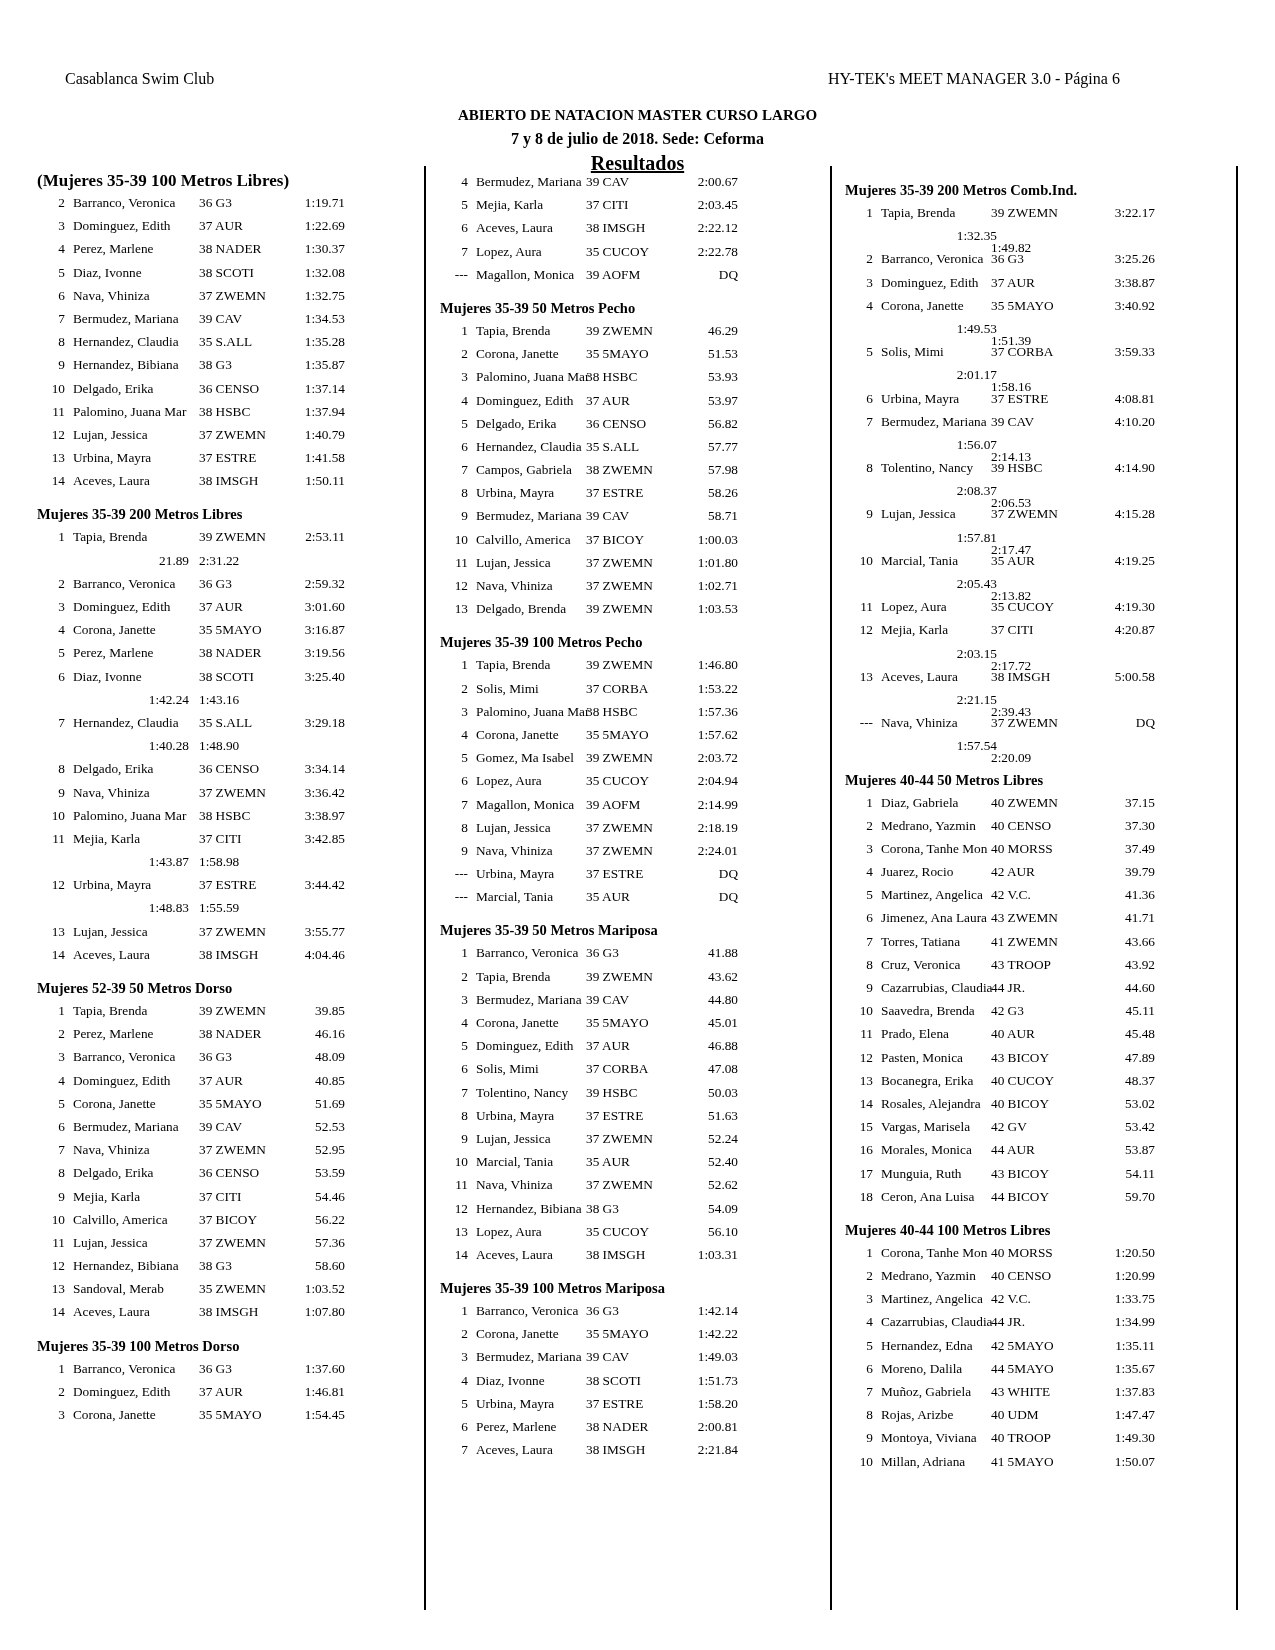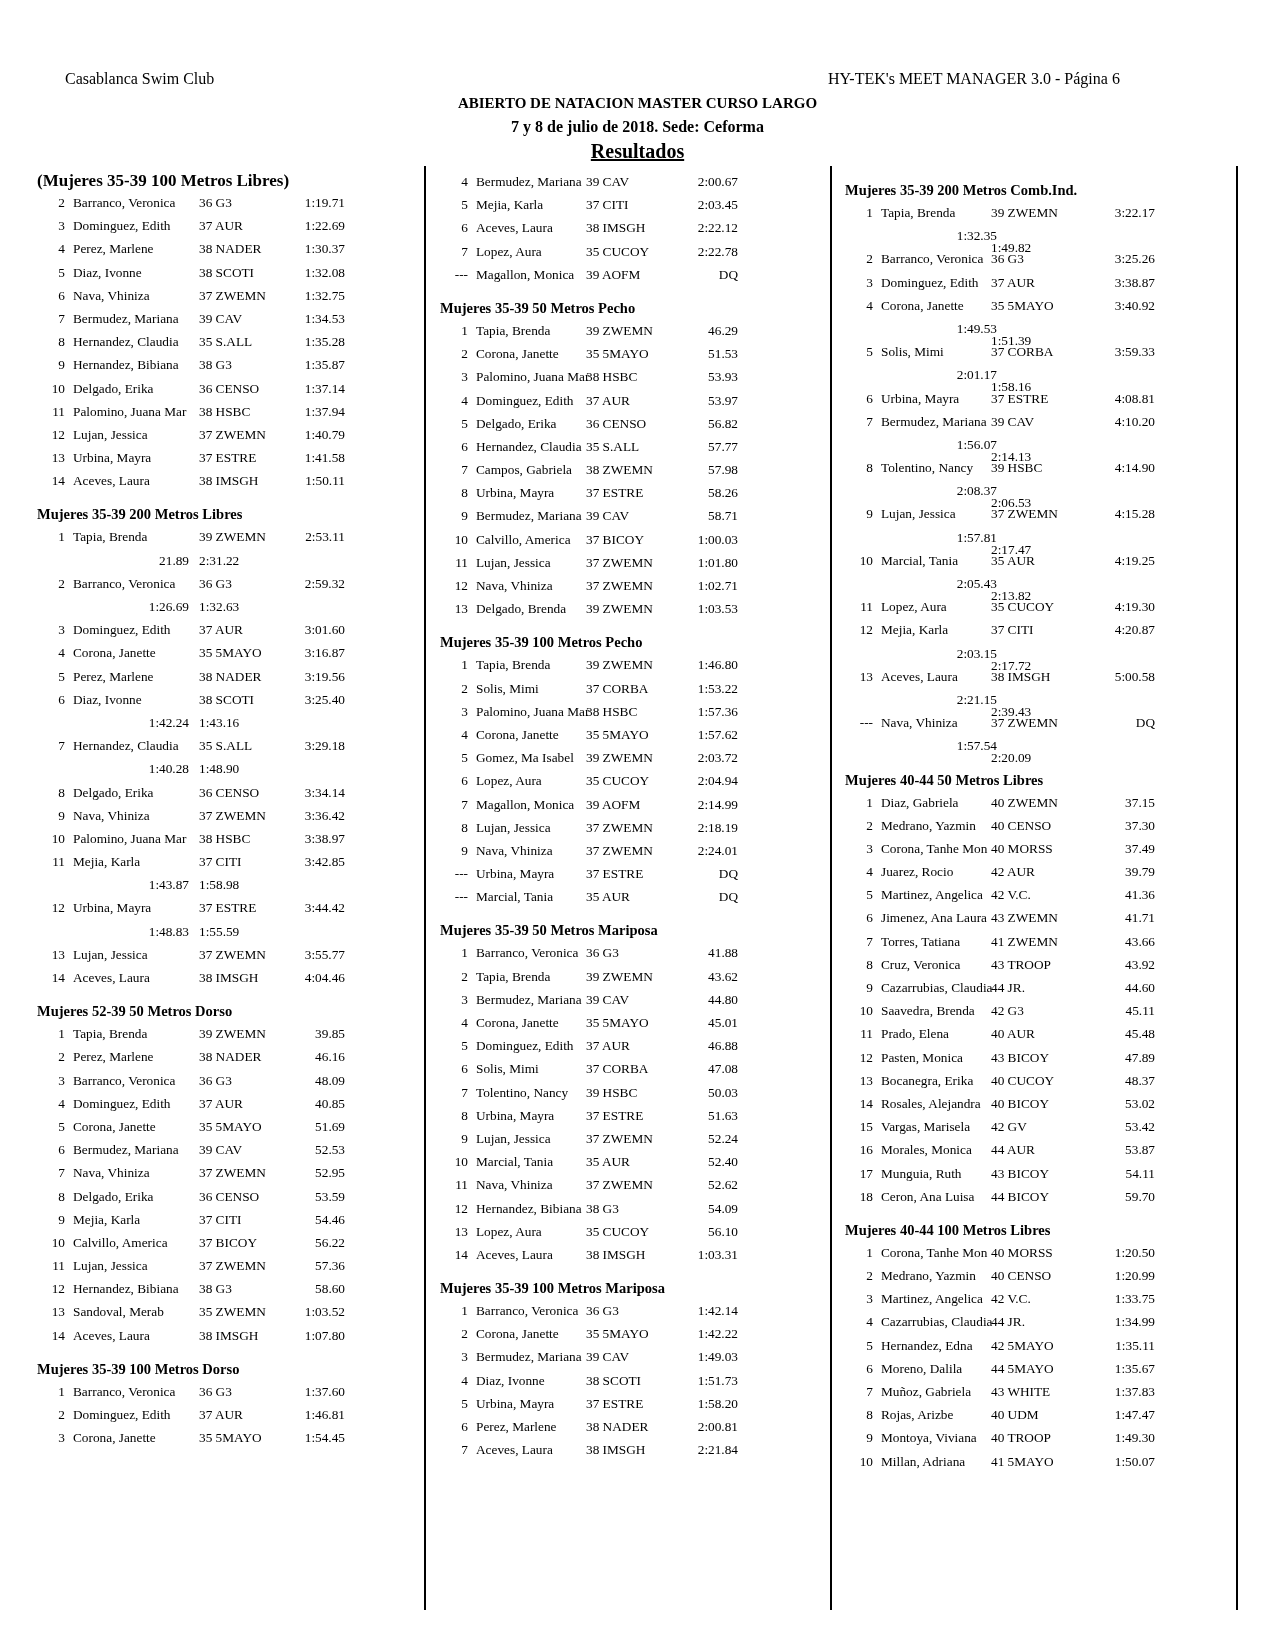--- a/index.html
+++ b/index.html
@@ -1,20 +1,20 @@
 <!DOCTYPE html>
 <html><head>
 <meta charset="utf-8">
 <style>
   html, body { margin:0; padding:0; background:#ffffff; }
   body { width:1275px; height:1650px; position:relative; overflow:hidden;
          font-family:"Liberation Serif", "DejaVu Serif", serif; color:#000; }
   .hdr-left { position:absolute; left:37px; top:70px; font-size:16px;margin-left:28px; }
   .hdr-right { position:absolute; left:828px; top:70px; font-size:16px; }
-  .title { position:absolute; left:0; width:1275px; text-align:center; font-weight:bold; }
+  .title { position:absolute; left:0; width:1275px; text-align:center; font-weight:bold;margin-top:12px; }
   .t1 { top:95px; font-size:15px; }
   .t2 { top:118px; font-size:16px; }
   .t3 { top:140px; font-size:20px;text-decoration:underline; }
   .vline { position:absolute; width:2px; background:#000; }
   .col { position:absolute; top:170px; font-size:13.3px; }
   .col1 { left:37px; width:370px; }
   .col2 { left:440px; width:350px; }
   .col3 { left:845px; width:340px; }
   .event { margin:0 0 12px 0; }
   .ev-title { font-weight:bold; font-size:14.5px; height:21px; line-height:21px; white-space:nowrap; }
@@ -146,24 +146,20 @@
         <span class="sp1">21.89</span>
         <span class="sp2">2:31.22</span>
       </div>
       <div class="row">
         <span class="pl">2</span>
         <span class="nm">Barranco, Veronica</span>
         <span class="ag">36 G3</span>
         <span class="tm">2:59.32</span>
       </div>
       <div class="row">
-        <span class="sp1">1:26.69</span>
-        <span class="sp2">1:32.63</span>
-      </div>
-      <div class="row">
         <span class="pl">3</span>
         <span class="nm">Dominguez, Edith</span>
         <span class="ag">37 AUR</span>
         <span class="tm">3:01.60</span>
       </div>
       <div class="row">
         <span class="pl">4</span>
         <span class="nm">Corona, Janette</span>
         <span class="ag">35 5MAYO</span>
         <span class="tm">3:16.87</span>

